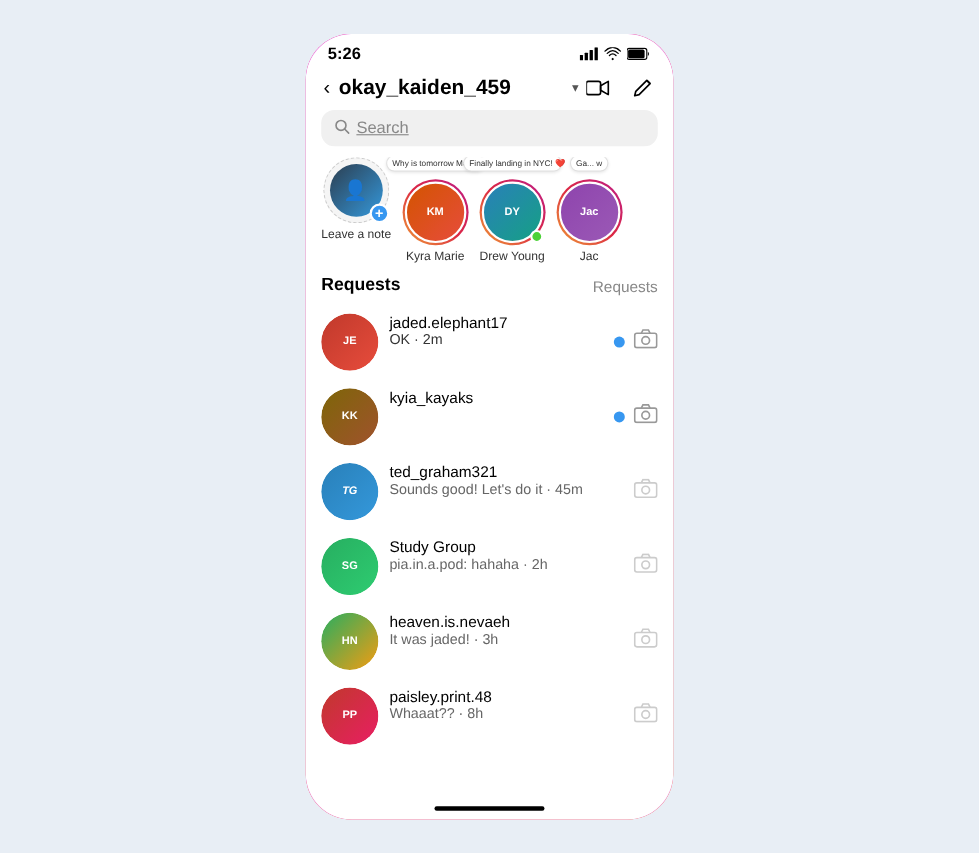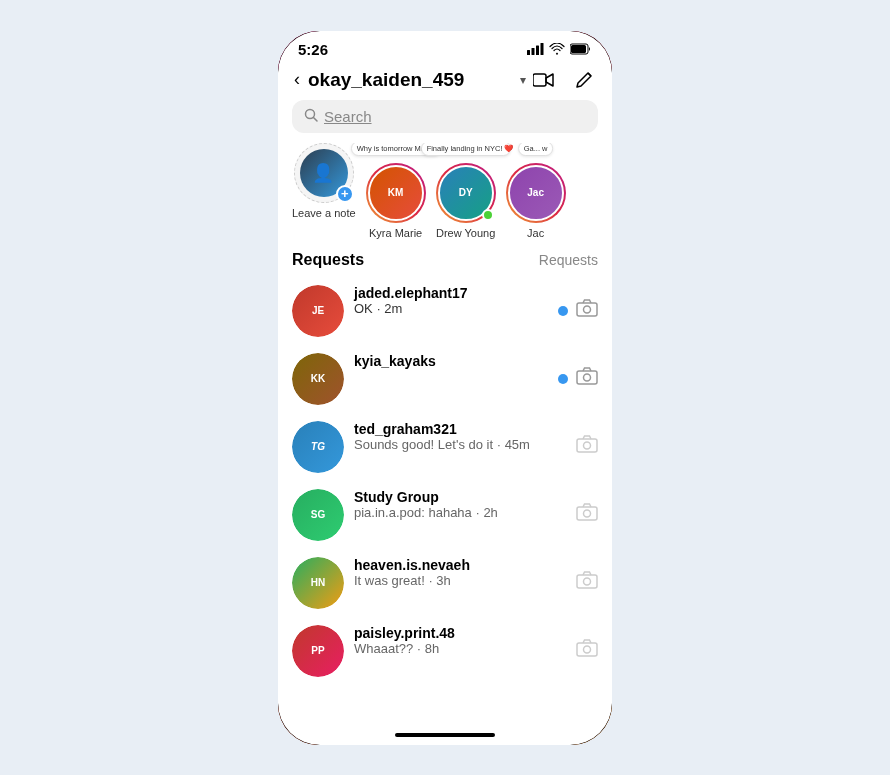--- a/index.html
+++ b/index.html
@@ -8,21 +8,21 @@
       display: flex;
       align-items: center;
       justify-content: center;
       width: 890px;
       height: 775px;
       font-family: -apple-system, BlinkMacSystemFont, 'Segoe UI', sans-serif;
     }
     .phone-frame {
       width: 340px;
       height: 720px;
-      background: #000000;
+      background: #f0abfc;
       border-radius: 44px;
       border: 3px solid transparent;
       background-clip: padding-box;
       position: relative;
       overflow: hidden;
       box-shadow: 0 0 0 3px transparent;
     }
     .phone-border {
       position: absolute;
       inset: -3px;
@@ -216,21 +216,21 @@
       flex-shrink: 0;
       position: relative;
       overflow: hidden;
     }
     .msg-content {
       flex: 1;
       min-width: 0;
     }
     .msg-name {
       font-size: 14px;
-      font-weight: 700;
+      font-weight: 400;
       color: #000;
     }
     .msg-preview {
       font-size: 13px;
       color: #666;
       white-space: nowrap;
       overflow: hidden;
       text-overflow: ellipsis;
     }
     .msg-preview.unread { color: #333; font-weight: 400; }
@@ -470,21 +470,21 @@
           </div>
         </div>
       </div>
 
       <div class="message-item">
         <div class="msg-avatar" style="width:52px;height:52px;border-radius:50%;overflow:hidden;flex-shrink:0;">
           <div class="avatar-placeholder av-nature" style="width:52px;height:52px;border-radius:50%;">HN</div>
         </div>
         <div class="msg-content">
           <div class="msg-name">heaven.is.nevaeh</div>
-          <div class="msg-preview">It was great! · 3h</div>
+          <div class="msg-preview">It was jaded! · 3h</div>
         </div>
         <div class="msg-right">
           <div class="camera-icon">
             <svg width="22" height="18" viewBox="0 0 22 18">
               <rect x="1" y="4" width="20" height="13" rx="2" fill="none" stroke="#ccc" stroke-width="1.5"></rect>
               <circle cx="11" cy="10.5" r="3.5" fill="none" stroke="#ccc" stroke-width="1.5"></circle>
               <path d="M7 4 L8.5 1 L13.5 1 L15 4" fill="none" stroke="#ccc" stroke-width="1.5"></path>
             </svg>
           </div>
         </div>

